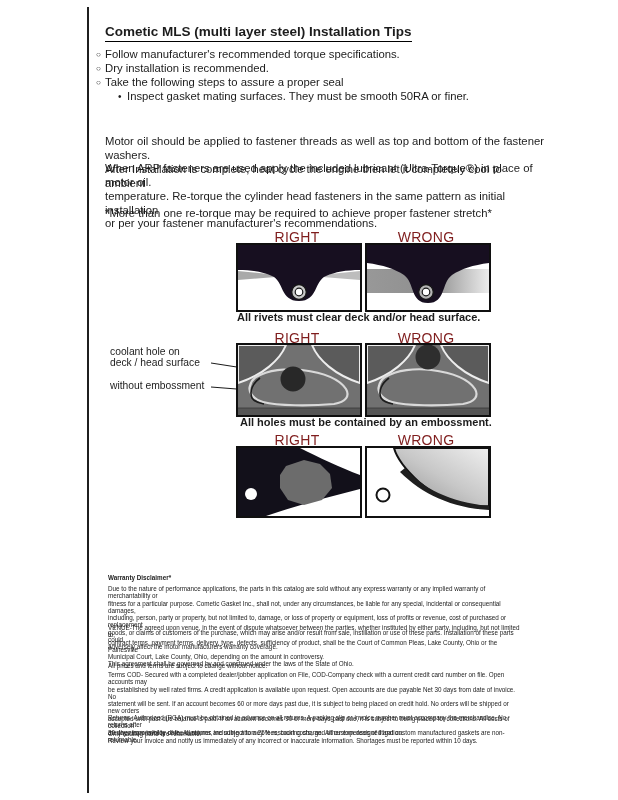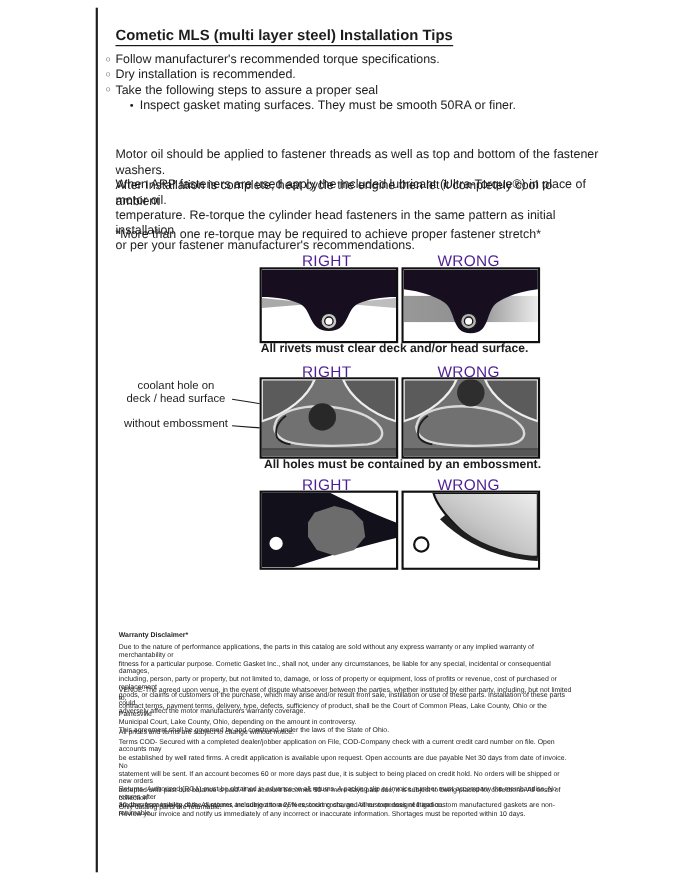--- a/index.html
+++ b/index.html
@@ -13,25 +13,25 @@
   .title{
     left:105px;top:24px;font-size:13.5px;font-weight:bold;
     border-bottom:1.6px solid #000;padding-bottom:2px;white-space:nowrap;
   }
   .bullet-row{left:96px;font-size:11.3px;line-height:14px;white-space:nowrap;}
   .bullet-row .marker{display:inline-block;width:9px;font-size:8px;vertical-align:1px;}
   .bullet-sub{left:118px;}
   .bullet-sub .marker{font-size:10px;vertical-align:0;}
   .h2{left:105px;font-size:12.5px;font-weight:bold;white-space:nowrap;}
   .body-par{left:105px;font-size:11.3px;line-height:13.5px;white-space:pre-line;width:440px;}
-  .rw-label{width:122px;text-align:center;font-size:14px;letter-spacing:.3px;color:#4c1d95;font-weight:500;}
+  .rw-label{width:122px;text-align:center;font-size:14px;letter-spacing:.3px;color:#7f1d1d;font-weight:500;}
   .dbox{width:122px;height:65px;border:2px solid #101010;background:#fff;}
   .dbox svg{display:block;}
   .caption{font-size:11px;font-weight:bold;line-height:12.5px;white-space:pre-line;}
-  .annot{font-size:10.3px;line-height:11px;text-align:center;white-space:pre-line;width:100px;}
+  .annot{font-size:10.3px;line-height:11px;text-align:left;white-space:pre-line;width:100px;}
   .disc{left:108px;font-size:6.3px;line-height:7.3px;white-space:pre-line;width:414px;color:#222;}
   .disc-head{font-weight:bold;}
   .pagenum{left:385px;top:759px;font-size:15px;letter-spacing:.5px;color:#1a1a1a;margin-top:40px;}
 </style>
 </head>
 <body>
 
 <div class="page">
 
   <div class="edge-rule"></div>

